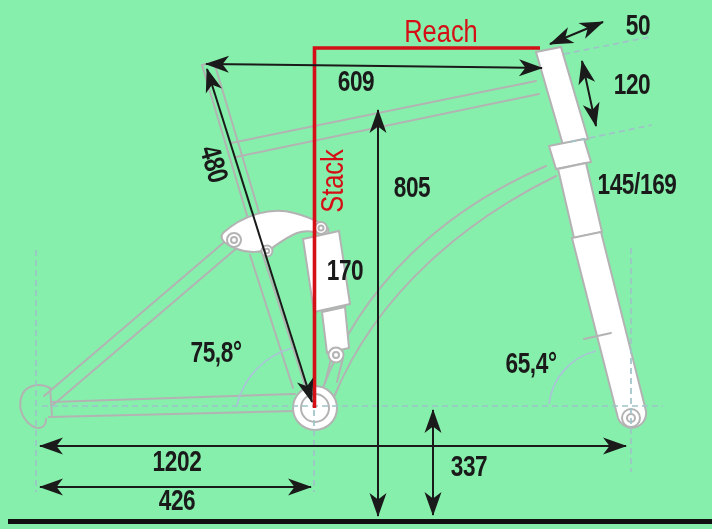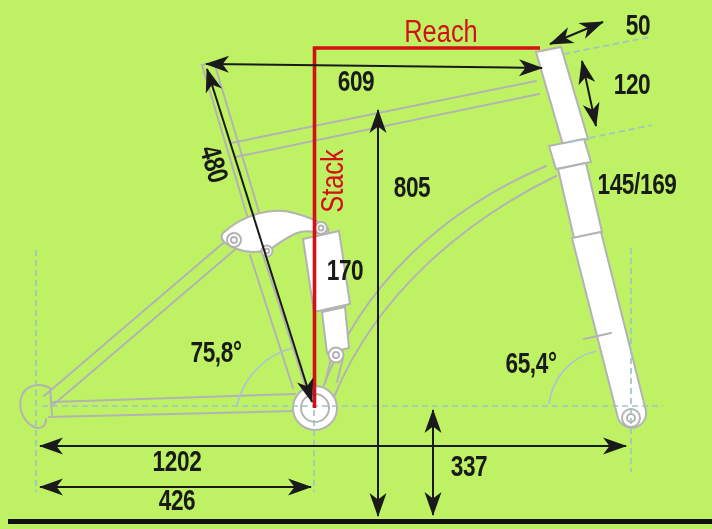--- a/index.html
+++ b/index.html
@@ -1,16 +1,16 @@
 <!DOCTYPE html>
 <html><head>
 <meta charset="utf-8">
 <style>
   html,body{margin:0;padding:0;background:#ffffff;}
-  #stage{position:relative;width:712px;height:529px;background:#bef264;overflow:hidden;
+  #stage{position:relative;width:712px;height:529px;background:#86efac;overflow:hidden;
          font-family:"Liberation Sans",sans-serif;}
   #drawing{position:absolute;left:0;top:0;}
   .lbl{position:absolute;font-weight:700;font-size:29px;color:#1a1a1a;letter-spacing:-0.5px;
        white-space:nowrap;line-height:1;
        transform:translate(-50%,-50%) rotate(var(--r,0deg)) scaleX(var(--sx,0.78));}
   .lbl.red{color:#d40f15;font-weight:400;font-size:31px;--sx:0.82;letter-spacing:0;}
 </style>
 </head>
 <body>
 

